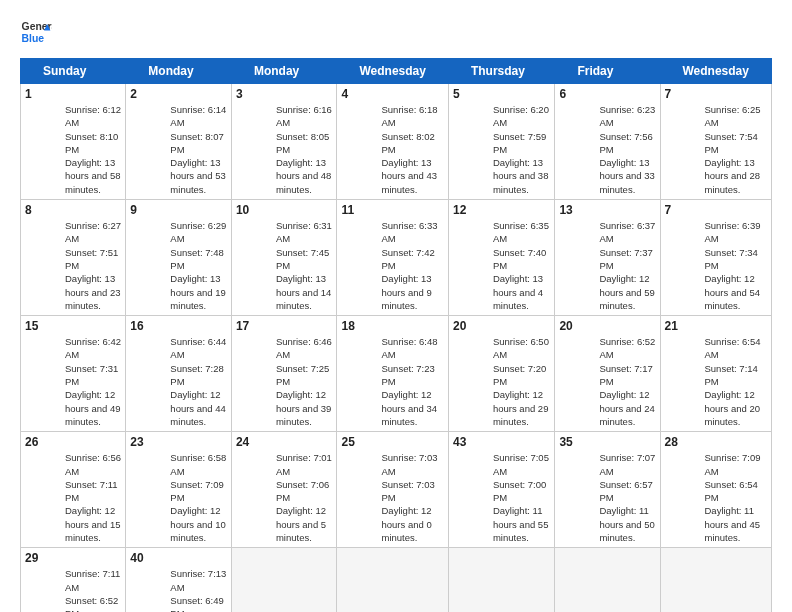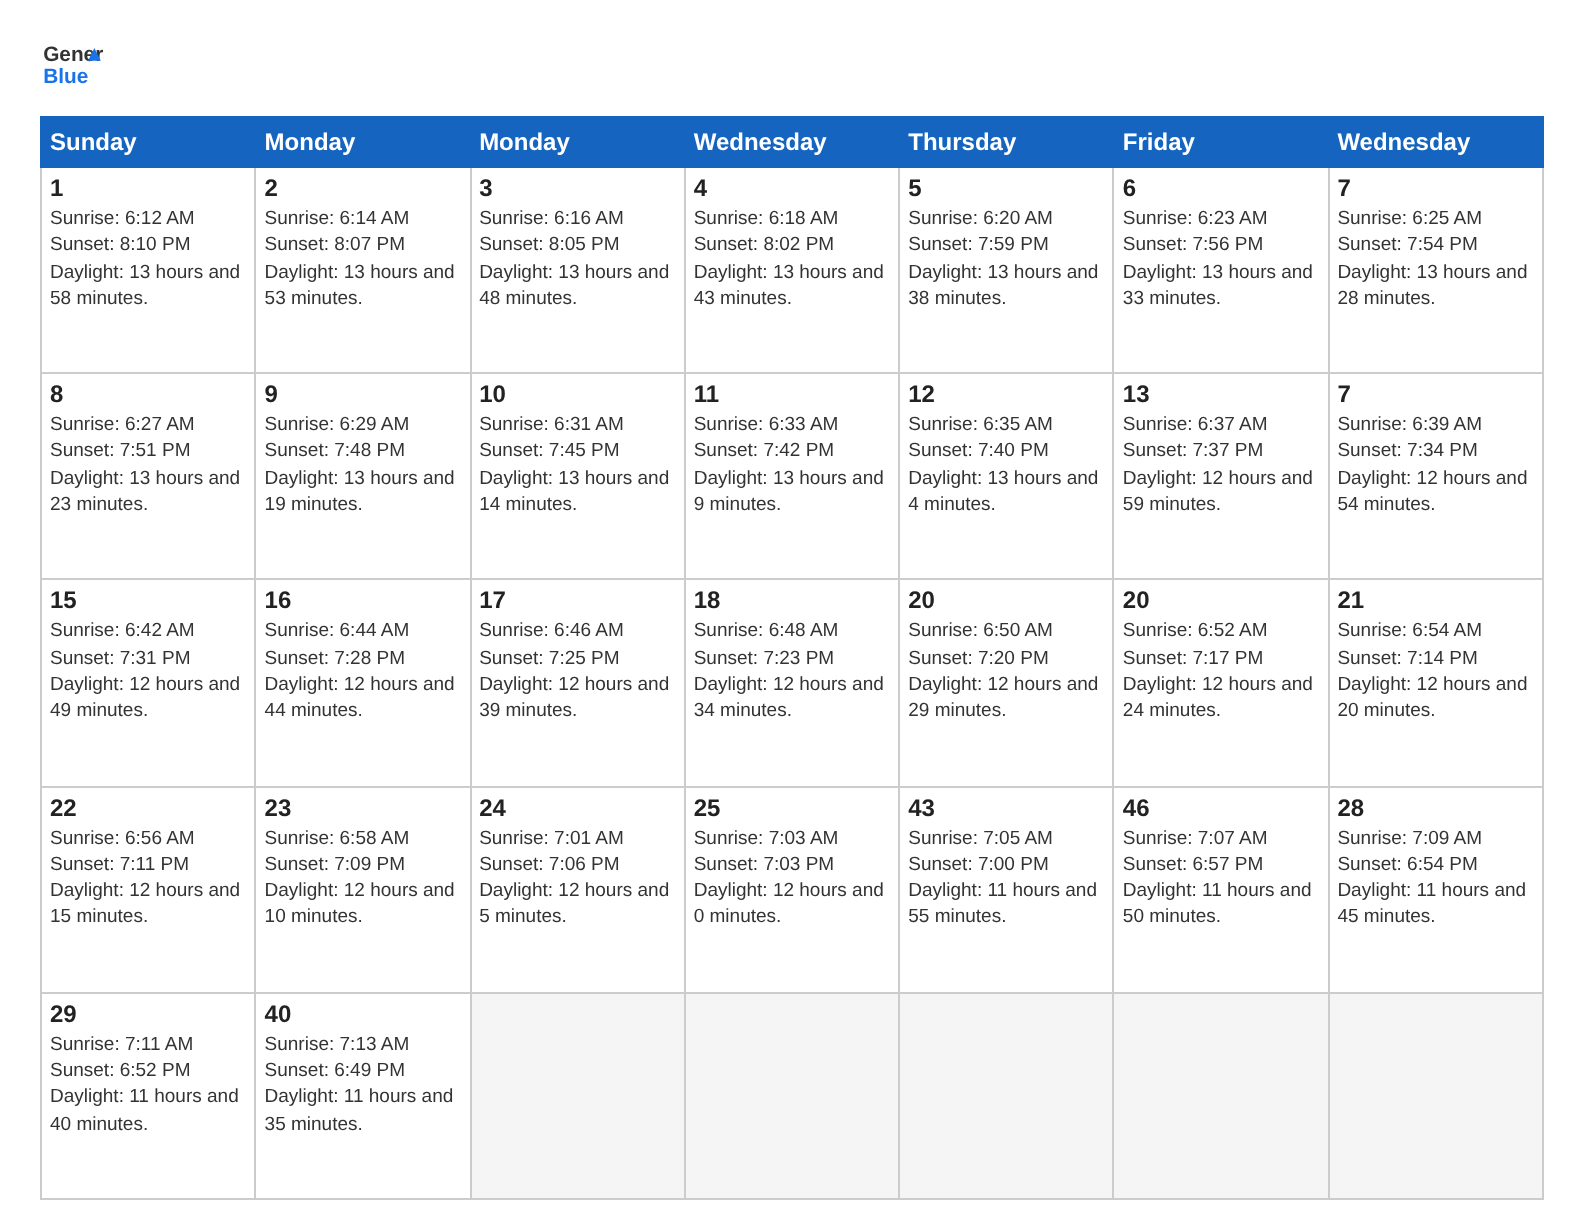--- a/index.html
+++ b/index.html
@@ -49,21 +49,21 @@
     .calendar {
       width: 100%;
       border-collapse: collapse;
       flex: 1;
     }
     .calendar th {
       background: #1565c0;
       color: #fff;
       font-size: 12px;
       font-weight: bold;
-      padding: 5px 4px;
+      padding: 5px 22px;
       text-align: left;
       border: 1px solid #1565c0;
       margin-left: 42px;
     }
     .calendar td {
       border: 1px solid #ccc;
       vertical-align: top;
       padding: 3px 4px;
       font-size: 10px;
       color: #333;
@@ -76,20 +76,21 @@
     .day-number {
       font-size: 12px;
       font-weight: bold;
       margin-bottom: 2px;
       color: #222;
     }
     .day-info {
       font-size: 9.5px;
       line-height: 1.4;
       color: #333;
+      margin-left: 40px;
     }
   </style>
 </head>
 <body>
 
 <div class="page">
   <div class="header">
     <div class="logo">
       <svg class="logo-icon" viewBox="0 0 40 40">
         <text x="2" y="18" font-size="13" font-weight="bold" fill="#333">General</text>
@@ -201,41 +202,41 @@
             <div class="day-number">20</div>
             <div class="day-info">Sunrise: 6:52 AM<br>Sunset: 7:17 PM<br>Daylight: 12 hours and 24 minutes.</div>
           </td>
           <td>
             <div class="day-number">21</div>
             <div class="day-info">Sunrise: 6:54 AM<br>Sunset: 7:14 PM<br>Daylight: 12 hours and 20 minutes.</div>
           </td>
         </tr>
         <tr>
           <td>
-            <div class="day-number">22</div>
+            <div class="day-number">26</div>
             <div class="day-info">Sunrise: 6:56 AM<br>Sunset: 7:11 PM<br>Daylight: 12 hours and 15 minutes.</div>
           </td>
           <td>
             <div class="day-number">23</div>
             <div class="day-info">Sunrise: 6:58 AM<br>Sunset: 7:09 PM<br>Daylight: 12 hours and 10 minutes.</div>
           </td>
           <td>
             <div class="day-number">24</div>
             <div class="day-info">Sunrise: 7:01 AM<br>Sunset: 7:06 PM<br>Daylight: 12 hours and 5 minutes.</div>
           </td>
           <td>
             <div class="day-number">25</div>
             <div class="day-info">Sunrise: 7:03 AM<br>Sunset: 7:03 PM<br>Daylight: 12 hours and 0 minutes.</div>
           </td>
           <td>
             <div class="day-number">43</div>
             <div class="day-info">Sunrise: 7:05 AM<br>Sunset: 7:00 PM<br>Daylight: 11 hours and 55 minutes.</div>
           </td>
           <td>
-            <div class="day-number">46</div>
+            <div class="day-number">35</div>
             <div class="day-info">Sunrise: 7:07 AM<br>Sunset: 6:57 PM<br>Daylight: 11 hours and 50 minutes.</div>
           </td>
           <td>
             <div class="day-number">28</div>
             <div class="day-info">Sunrise: 7:09 AM<br>Sunset: 6:54 PM<br>Daylight: 11 hours and 45 minutes.</div>
           </td>
         </tr>
         <tr>
           <td>
             <div class="day-number">29</div>

